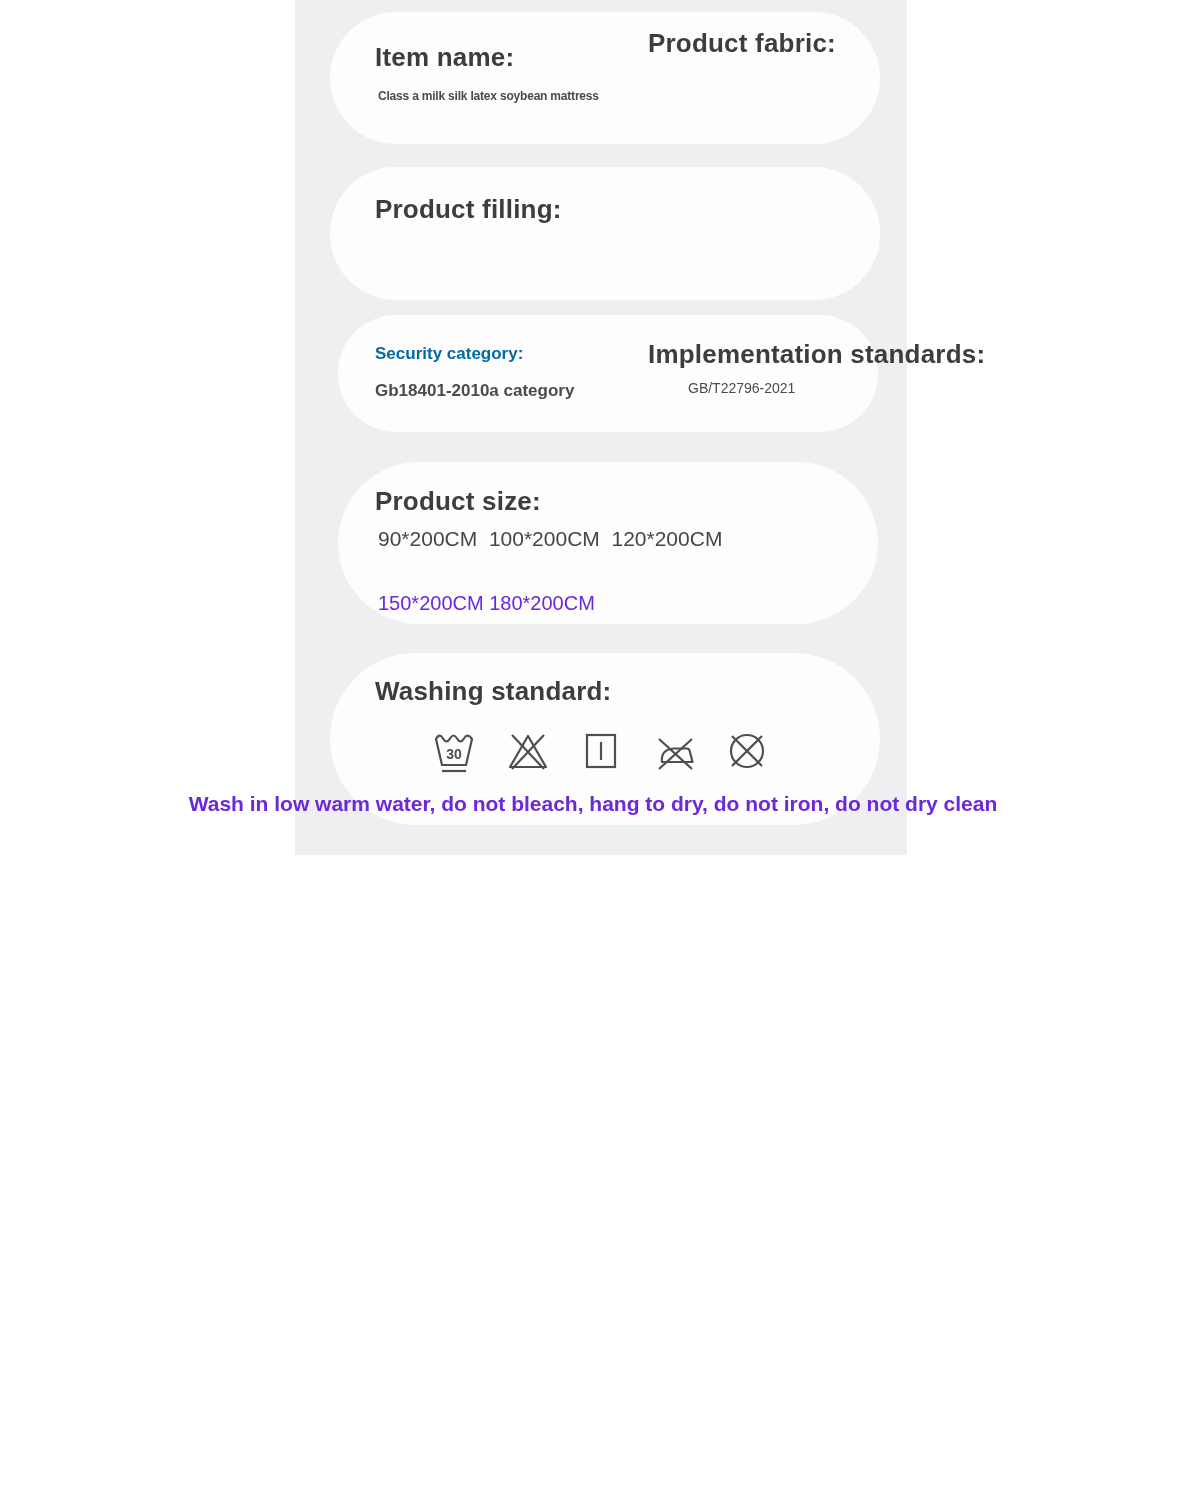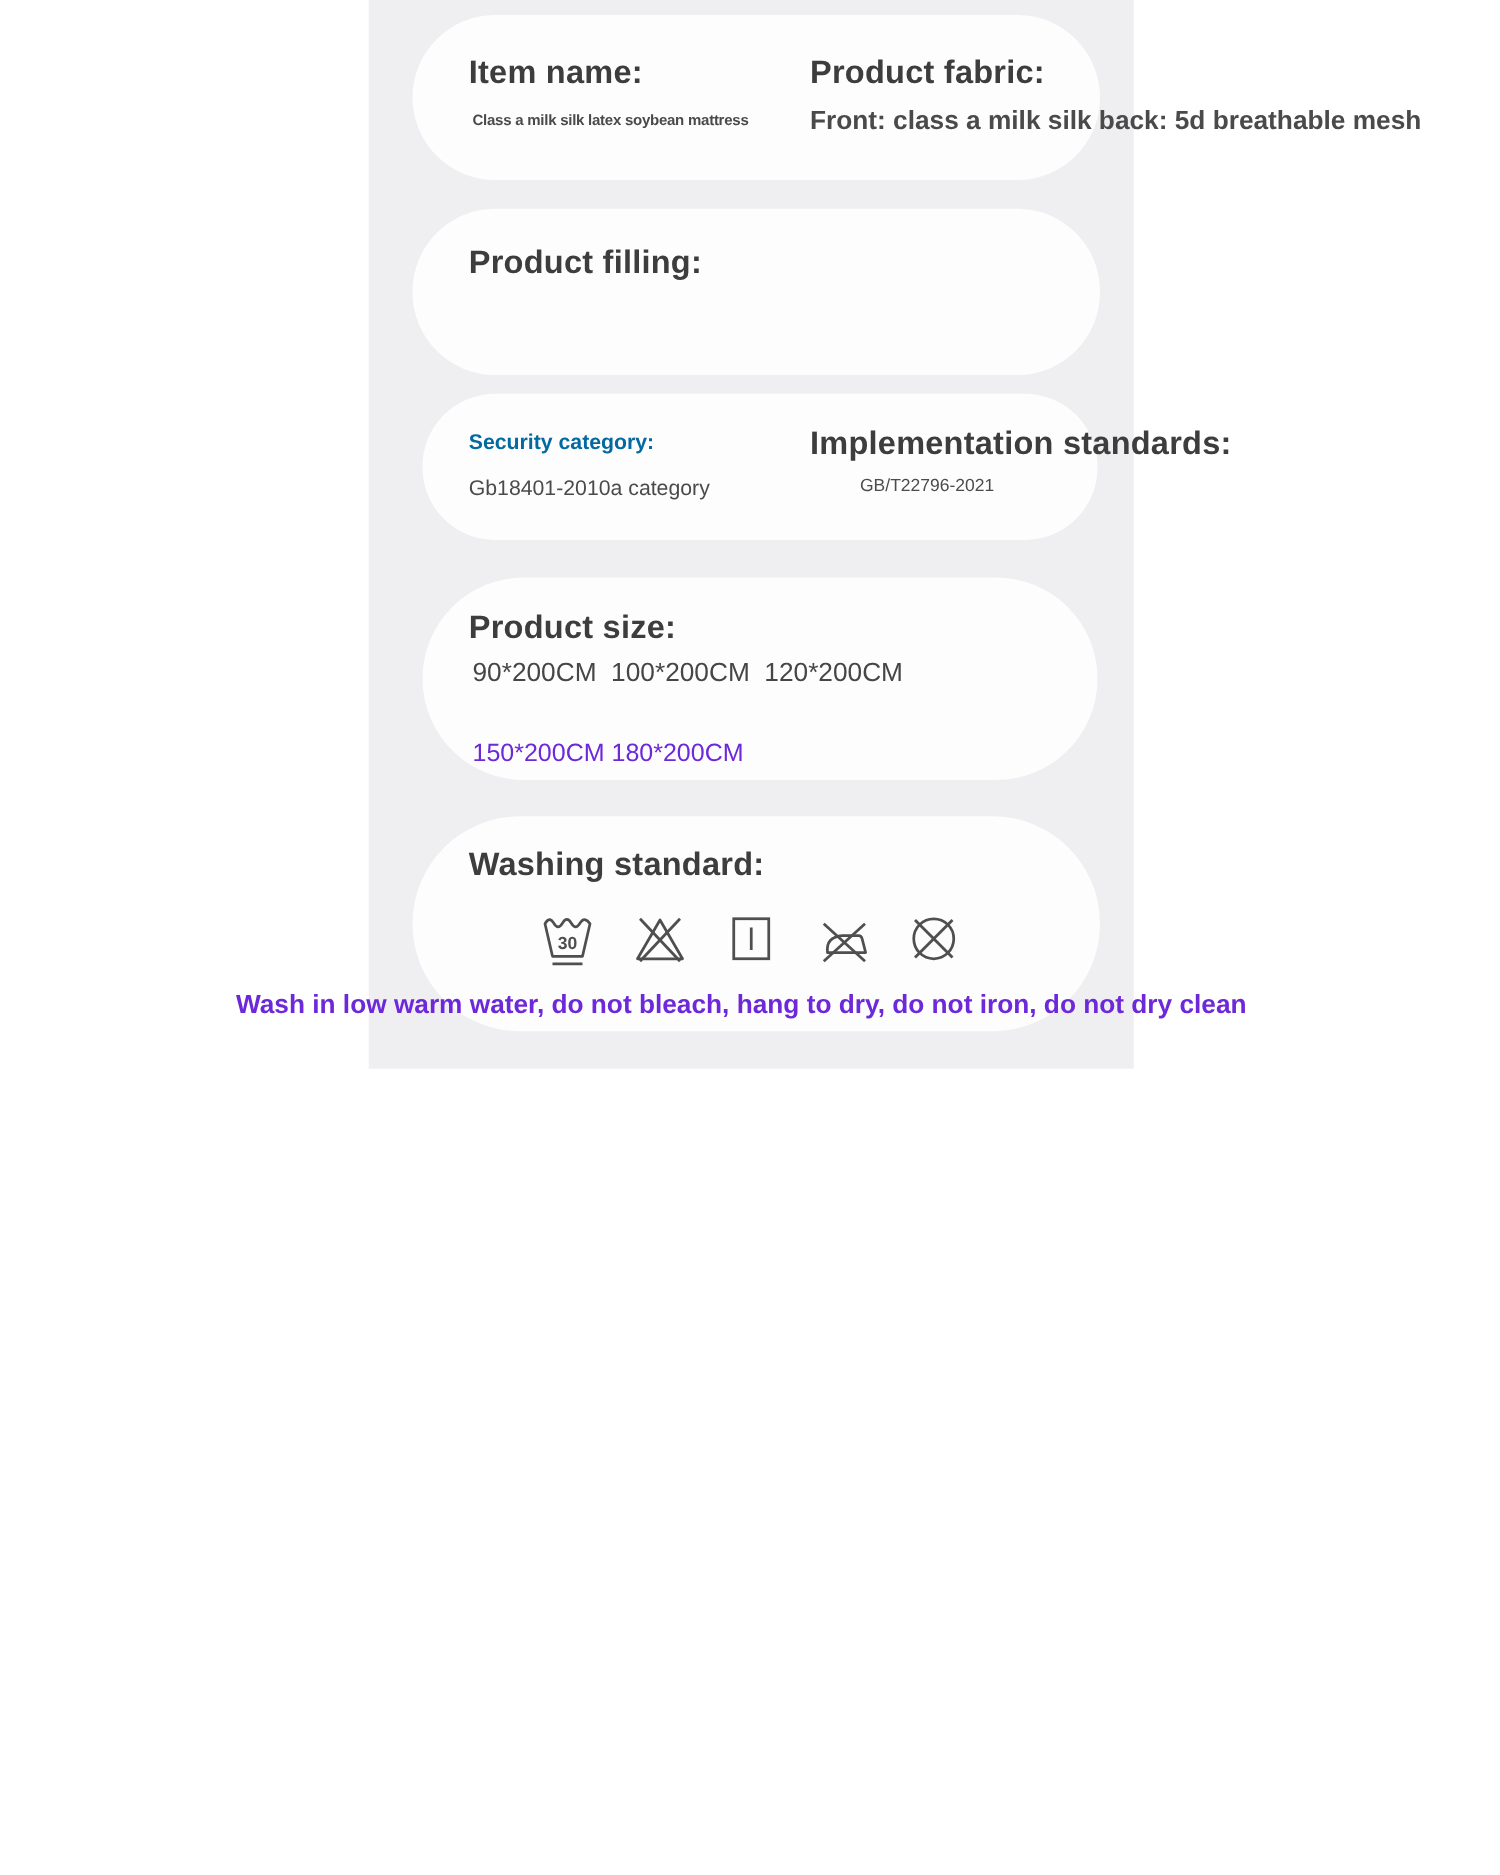--- a/index.html
+++ b/index.html
@@ -32,28 +32,28 @@
   .txt { position: absolute; color: #4a4a4a; }
   .heading {
     font-size: 26px; font-weight: 700; color: #3d3d3d;
     letter-spacing: 0.2px; white-space: nowrap;
   }
   .heading-sm { font-size: 17px; font-weight: 700; color: #0369a1; white-space: nowrap; }
 
   .item-name-label   { left: 375px; top: 42px; }
   .item-name-value   { left: 378px; top: 89px; font-size: 12px; font-weight: 700; letter-spacing: -0.2px; white-space: nowrap; }
 
-  .fabric-label      { left: 648px; top: 42px; }
+  .fabric-label      { left: 648px; top: 28px; }
   .fabric-value      { left: 648px; top: 83px; width: 510px; font-size: 21px; font-weight: 700; line-height: 27px; }
 
   .filling-label     { left: 375px; top: 194px; }
   .filling-value     { left: 0; top: 231px; width: 1164px; text-align: center; font-size: 21px; font-weight: 700; white-space: nowrap; }
 
   .security-label    { left: 375px; top: 344px; }
-  .security-value    { left: 375px; top: 381px; font-size: 17px; font-weight: 400; white-space: nowrap; }
+  .security-value    { left: 375px; top: 381px; font-size: 17px; font-weight: 700; white-space: nowrap; }
 
   .impl-label        { left: 648px; top: 339px; }
   .impl-value        { left: 648px; top: 380px; font-size: 14px; font-weight: 400; color: #4b4b4b; white-space: nowrap; margin-left: 40px; }
 
   .size-label        { left: 375px; top: 486px; }
   .size-line1        { left: 378px; top: 527px; font-size: 21px; white-space: pre; color: #464646; }
   .size-line2        { left: 378px; top: 557px; font-size: 20px; white-space: pre; color: #6d28d9; margin-top: 35px; }
 
   .washing-label     { left: 375px; top: 676px; }
   .care-icons {
@@ -73,21 +73,20 @@
   <div class="pill pill-item"></div>
   <div class="pill pill-filling"></div>
   <div class="pill pill-security"></div>
   <div class="pill pill-size"></div>
   <div class="pill pill-washing"></div>
 
   <div class="txt heading item-name-label">Item name:</div>
   <div class="txt item-name-value">Class a milk silk latex soybean mattress</div>
 
   <div class="txt heading fabric-label">Product fabric:</div>
-  <div class="txt fabric-value">Front: class a milk silk back: 5d breathable mesh</div>
 
   <div class="txt heading filling-label">Product filling:</div>
 
   <div class="txt heading-sm security-label">Security category:</div>
   <div class="txt security-value">Gb18401-2010a category</div>
 
   <div class="txt heading impl-label">Implementation standards:</div>
   <div class="txt impl-value">GB/T22796-2021</div>
 
   <div class="txt heading size-label">Product size:</div>

